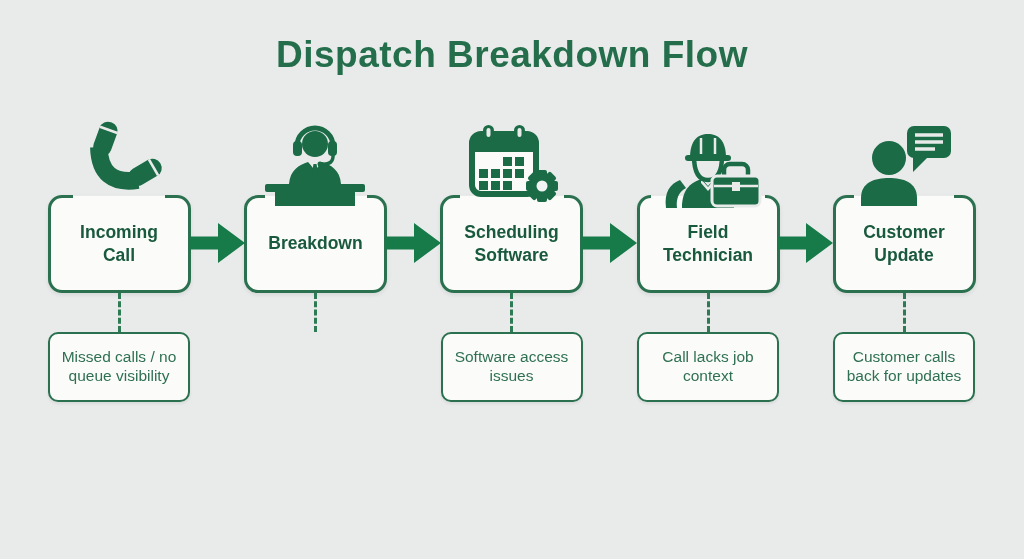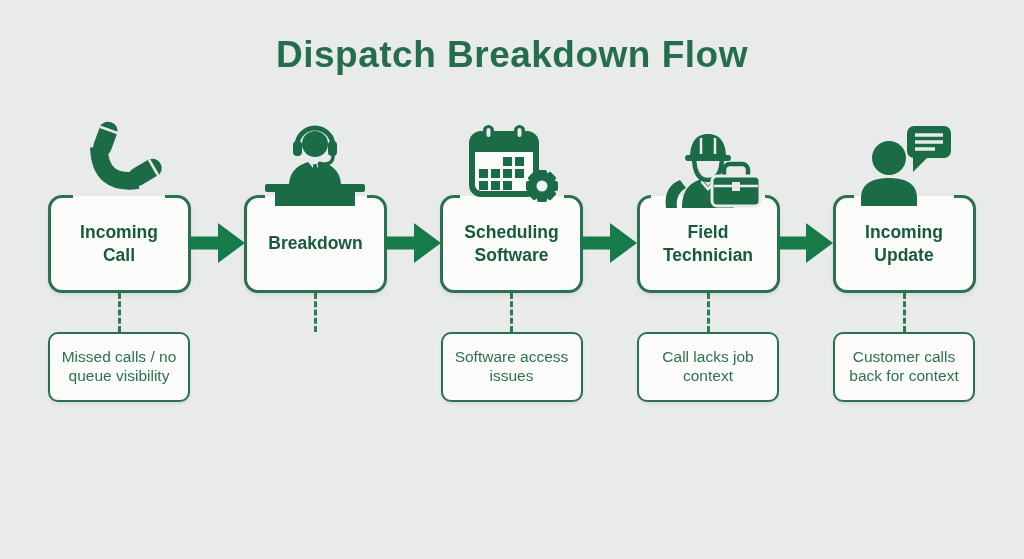--- a/index.html
+++ b/index.html
@@ -168,21 +168,21 @@
   <div class="step-box c3 s3">
     <div class="border-gap"></div>
     <div class="step-label">Scheduling Software</div>
   </div>
   <div class="step-box c4 s4">
     <div class="border-gap"></div>
     <div class="step-label">Field Technician</div>
   </div>
   <div class="step-box c5 s5">
     <div class="border-gap"></div>
-    <div class="step-label">Incoming Update</div>
+    <div class="step-label">Customer Update</div>
   </div>
 
   <svg class="arrow a1" viewBox="0 0 56 40">
     <polygon points="0,13.5 29,13.5 29,0 56,20 29,40 29,26.5 0,26.5" fill="#177b49"></polygon>
   </svg>
   <svg class="arrow a2" viewBox="0 0 56 40">
     <polygon points="0,13.5 29,13.5 29,0 56,20 29,40 29,26.5 0,26.5" fill="#177b49"></polygon>
   </svg>
   <svg class="arrow a3" viewBox="0 0 56 40">
     <polygon points="0,13.5 29,13.5 29,0 56,20 29,40 29,26.5 0,26.5" fill="#177b49"></polygon>
@@ -200,16 +200,16 @@
   <div class="issue-box b1">
     <div class="issue-text">Missed calls / no queue visibility</div>
   </div>
   <div class="issue-box b3">
     <div class="issue-text">Software access issues</div>
   </div>
   <div class="issue-box b4">
     <div class="issue-text">Call lacks job context</div>
   </div>
   <div class="issue-box b5">
-    <div class="issue-text">Customer calls back for context</div>
+    <div class="issue-text">Customer calls back for updates</div>
   </div>
 
 </div>
 
 </body></html>

